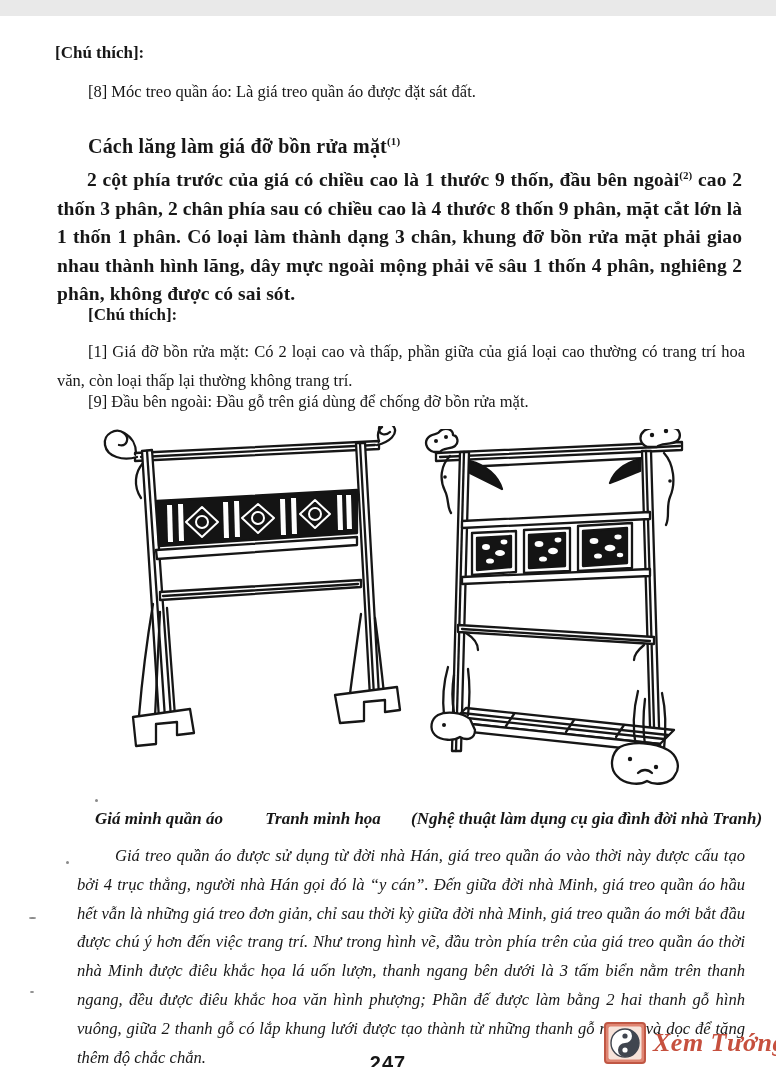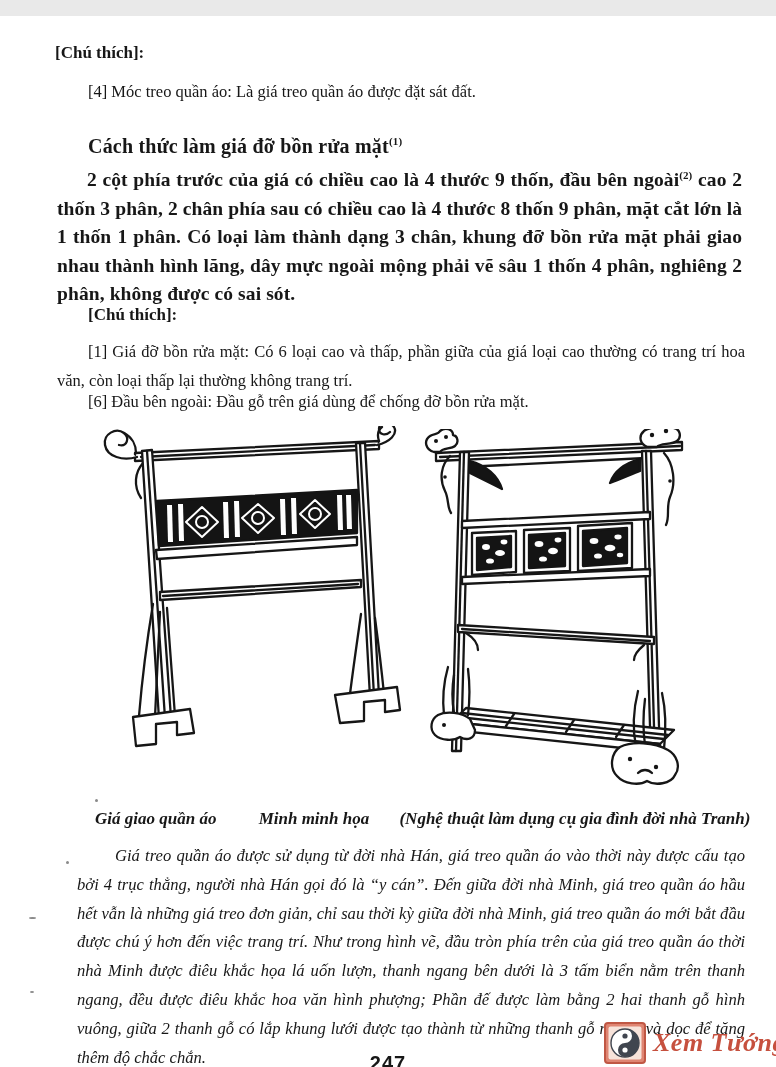--- a/index.html
+++ b/index.html
@@ -38,33 +38,33 @@
   .speck{position:absolute;background:#8a8a8a;border-radius:50%;}
   svg.drawing{display:block;}
   svg.drawing *{vector-effect:non-scaling-stroke;}
 </style>
 </head>
 <body>
 
 <div class="page">
 
   <div class="abs fn-label" style="left:55px;top:27px;">[Chú thích]:</div>
-  <div class="abs fn-item" style="left:88px;top:61px;">[4] Móc treo quần áo: Là giá treo quần áo được đặt sát đất.</div>
+  <div class="abs fn-item" style="left:88px;top:61px;">[8] Móc treo quần áo: Là giá treo quần áo được đặt sát đất.</div>
 
   <div class="abs heading" style="left:88px;top:119px;">
-    <span>Cách thức làm giá đỡ bồn rửa mặt</span><sup class="ref">(1)</sup>
+    <span>Cách lăng làm giá đỡ bồn rửa mặt</span><sup class="ref">(1)</sup>
   </div>
 
   <div class="abs main-para" style="left:57px;top:150px;">
-    <span>2 cột phía trước của giá có chiều cao là 4 thước 9 thốn, đầu bên ngoài</span><sup class="ref">(2)</sup><span> cao 2 thốn 3 phân, 2 chân phía sau có chiều cao là 4 thước 8 thốn 9 phân, mặt cắt lớn là 1 thốn 1 phân. Có loại làm thành dạng 3 chân, khung đỡ bồn rửa mặt phải giao nhau thành hình lăng, dây mực ngoài mộng phải vẽ sâu 1 thốn 4 phân, nghiêng 2 phân, không được có sai sót.</span>
+    <span>2 cột phía trước của giá có chiều cao là 1 thước 9 thốn, đầu bên ngoài</span><sup class="ref">(2)</sup><span> cao 2 thốn 3 phân, 2 chân phía sau có chiều cao là 4 thước 8 thốn 9 phân, mặt cắt lớn là 1 thốn 1 phân. Có loại làm thành dạng 3 chân, khung đỡ bồn rửa mặt phải giao nhau thành hình lăng, dây mực ngoài mộng phải vẽ sâu 1 thốn 4 phân, nghiêng 2 phân, không được có sai sót.</span>
   </div>
 
   <div class="abs fn-label" style="left:88px;top:289px;">[Chú thích]:</div>
-  <div class="abs fn-item justify-block" style="left:57px;top:321px;width:688px;text-indent:31px;">[1] Giá đỡ bồn rửa mặt: Có 6 loại cao và thấp, phần giữa của giá loại cao thường có trang trí hoa văn, còn loại thấp lại thường không trang trí.</div>
-  <div class="abs fn-item" style="left:88px;top:371px;">[6] Đầu bên ngoài: Đầu gỗ trên giá dùng để chống đỡ bồn rửa mặt.</div>
+  <div class="abs fn-item justify-block" style="left:57px;top:321px;width:688px;text-indent:31px;">[1] Giá đỡ bồn rửa mặt: Có 2 loại cao và thấp, phần giữa của giá loại cao thường có trang trí hoa văn, còn loại thấp lại thường không trang trí.</div>
+  <div class="abs fn-item" style="left:88px;top:371px;">[9] Đầu bên ngoài: Đầu gỗ trên giá dùng để chống đỡ bồn rửa mặt.</div>
 
   <svg class="drawing abs" style="left:95px;top:410px;" width="308" height="352" viewBox="0 0 308 352" fill="none" stroke="#161616" stroke-width="2.3" stroke-linejoin="round" stroke-linecap="round">
 
     <polygon points="40,27 284,15 284,23 40,35" fill="#fff"></polygon>
     <line x1="46" y1="31" x2="280" y2="19"></line>
 
     <path d="M42,31 C28,35 12,31 10,19 C8,8 21,1 29,7 C35,12 32,21 24,19" fill="#fff"></path>
     <path d="M29,7 C37,11 41,19 41,27"></path>
     <path d="M48,37 C40,46 38,60 46,72"></path>
 
@@ -191,22 +191,22 @@
     <path d="M214,262 C210,278 208,298 212,318"></path>
     <path d="M238,264 C242,282 242,302 240,320"></path>
     <path d="M221,270 C219,286 219,302 221,316"></path>
     <path d="M196,318 C187,324 185,339 193,347 C200,355 215,357 223,352 C231,357 247,355 251,346 C257,338 253,326 244,321 C230,313 208,312 196,318 Z" fill="#fff"></path>
     <circle cx="206" cy="330" r="2.2" fill="#141414" stroke="none"></circle>
     <circle cx="232" cy="338" r="2.2" fill="#141414" stroke="none"></circle>
     <path d="M214,344 C218,340 224,340 228,344"></path>
   </svg>
 
   <div class="abs caption" style="left:95px;top:793px;">
-    <span class="seg">Giá giao quần áo</span>
-    <span class="seg gap1">Minh minh họa</span>
+    <span class="seg">Giá minh quần áo</span>
+    <span class="seg gap1">Tranh minh họa</span>
     <span class="seg gap2">(Nghệ thuật làm dụng cụ gia đình đời nhà Tranh)</span>
   </div>
 
   <div class="abs commentary" style="left:77px;top:826px;">Giá treo quần áo được sử dụng từ đời nhà Hán, giá treo quần áo vào thời này được cấu tạo bởi 4 trục thẳng, người nhà Hán gọi đó là “y cán”. Đến giữa đời nhà Minh, giá treo quần áo hầu hết vẫn là những giá treo đơn giản, chỉ sau thời kỳ giữa đời nhà Minh, giá treo quần áo mới bắt đầu được chú ý hơn đến việc trang trí. Như trong hình vẽ, đầu tròn phía trên của giá treo quần áo thời nhà Minh được điêu khắc họa lá uốn lượn, thanh ngang bên dưới là 3 tấm biển nằm trên thanh ngang, đều được điêu khắc hoa văn hình phượng; Phần đế được làm bằng 2 hai thanh gỗ hình vuông, giữa 2 thanh gỗ có lắp khung lưới được tạo thành từ những thanh gỗ ngang và dọc để tăng thêm độ chắc chắn.</div>
 
   <div class="abs page-number" style="left:0;top:1036px;">247</div>
 
   <div class="abs watermark" style="left:604px;top:1006px;">
     <svg width="42" height="42" viewBox="0 0 42 42">
       <rect x="1" y="1" width="40" height="40" rx="3" fill="#df8572" stroke="#c05744" stroke-width="2"></rect>

